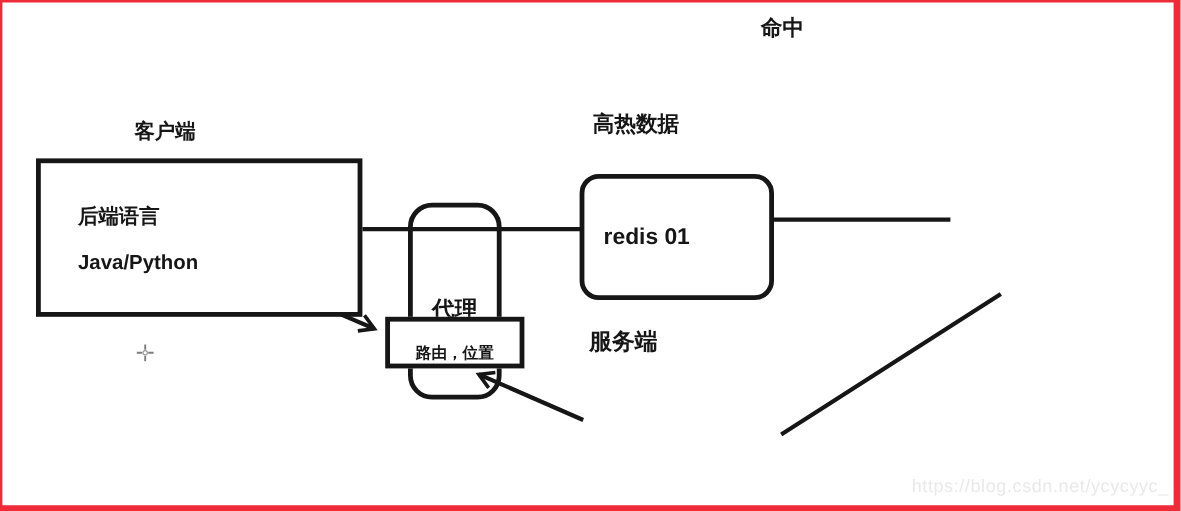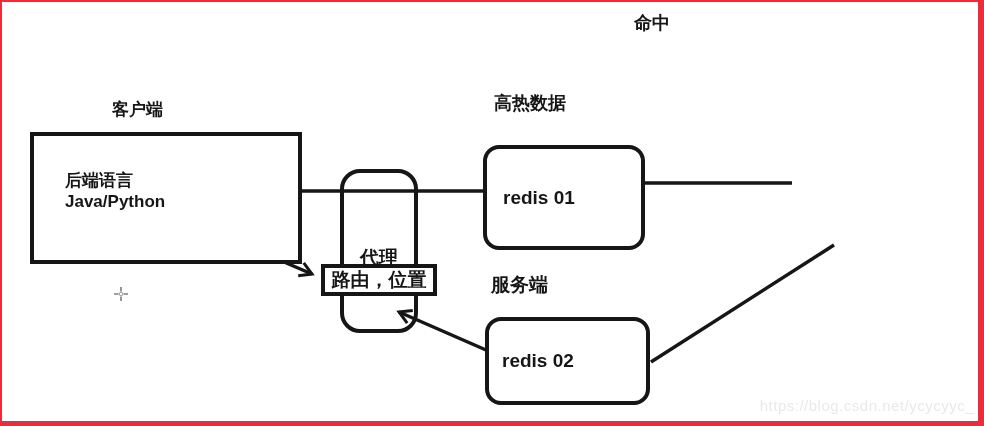--- a/index.html
+++ b/index.html
@@ -16,28 +16,28 @@
   }
   .lbl { position:absolute; font-weight:bold; white-space:nowrap; color:#161616; }
   .lbl-hit      { left:634px; top:11px;  font-size:18px; }
   .lbl-client   { left:112px; top:98px;  font-size:17px; }
   .lbl-hotdata  { left:494px; top:91px;  font-size:18px; }
   .lbl-server   { left:491px; top:272px; font-size:19px; }
 
   .shape { position:absolute; background:#ffffff; border:4px solid #161616; }
 
   .client-box { left:30px; top:132px; width:272px; height:132px; font-weight:bold; font-size:17px; padding:33px 0 0 31px; }
-  .client-box .l2 { }
+  .client-box .l2 { margin-top:17px; }
 
   .proxy-box { left:340px; top:169px; width:78px; height:164px; border-radius:20px;
                font-weight:bold; font-size:19px; text-align:center; padding-top:72px; }
 
-  .route-box { left:321px; top:264px; width:116px; height:32px; z-index:5;
-               display:flex; align-items:center; justify-content:center;
-               font-weight:bold; font-size:19px; white-space:nowrap; }
+  .route-box { left:321px; top:264px; width:116px; height:43px; z-index:5;
+               display:flex; align-items:flex-end; justify-content:center;
+               font-weight:bold; font-size:13px; white-space:nowrap; }
 
   .redis-box { border-radius:16px; display:flex; align-items:center;
                font-weight:bold; font-size:19px; }
   .redis-1 { left:483px; top:145px; width:162px; height:105px; padding-left:16px; }
   .redis-2 { left:485px; top:317px; width:165px; height:88px; padding-left:13px; }
 
   .mysql-ellipse { left:788px; top:149px; width:174px; height:98px; border-radius:50%;
                    font-weight:bold; font-size:19px; padding:33px 0 0 28px; }
   .mysql-ellipse .l2 { margin-left:30px; margin-top:11px; }
 
@@ -64,23 +64,20 @@
   </div>
 
   <div class="shape proxy-box">
     <span>代理</span>
   </div>
 
   <div class="shape redis-box redis-1">
     <span>redis 01</span>
   </div>
 
-  <div class="shape redis-box redis-2">
-    <span>redis 02</span>
-  </div>
 
 
   <div class="shape route-box">
     <span>路由，位置</span>
   </div>
 
   <svg class="overlay" viewBox="0 0 984 426">
     <defs>
       <marker id="arrow" markerUnits="userSpaceOnUse" markerWidth="24" markerHeight="20" refX="14" refY="10" orient="auto">
         <path d="M 2 3 L 14 10 L 2 17" fill="none" stroke="#161616" stroke-width="3"></path>

